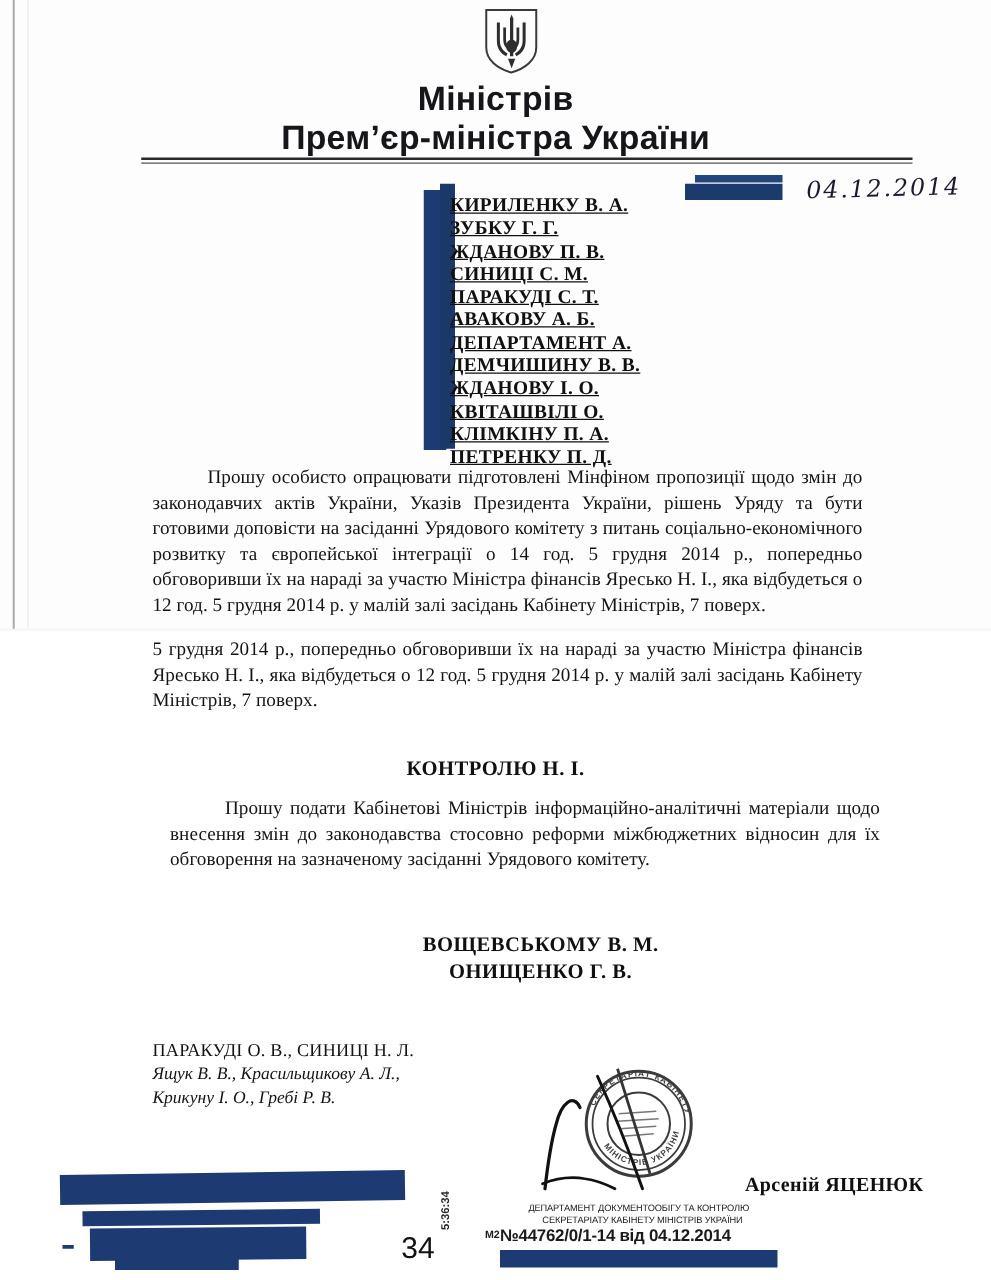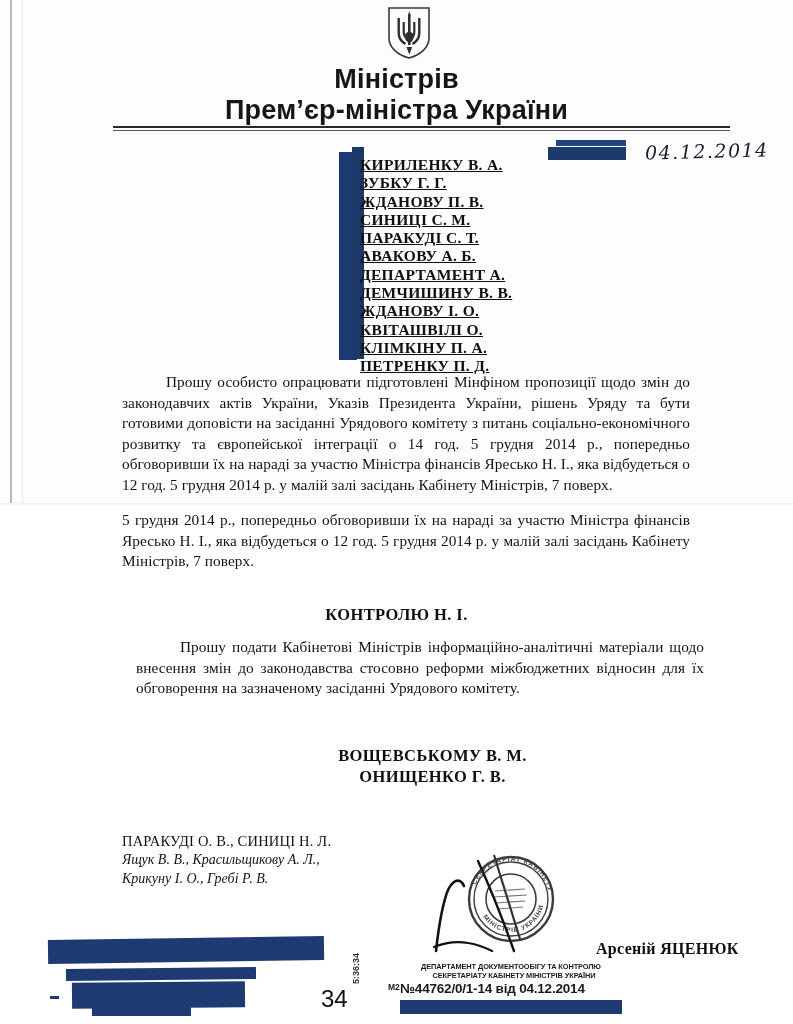--- a/index.html
+++ b/index.html
@@ -243,21 +243,20 @@
     width: 250px;
     font-family: "Liberation Sans", "DejaVu Sans", sans-serif;
     color: #1a1a1a;
   }
   .reg-line1, .reg-line2 {
     font-size: 7.4px;
     line-height: 9px;
     letter-spacing: -0.1px;
     text-align: center;
     white-space: nowrap;
-    font-weight: bold;
   }
   .reg-line2 { padding-left: 6px; }
   .reg-number {
     margin-top: 1px;
     font-size: 13.5px;
     font-weight: bold;
     letter-spacing: -0.2px;
     text-align: left;
     padding-left: 14px;
     white-space: nowrap;

